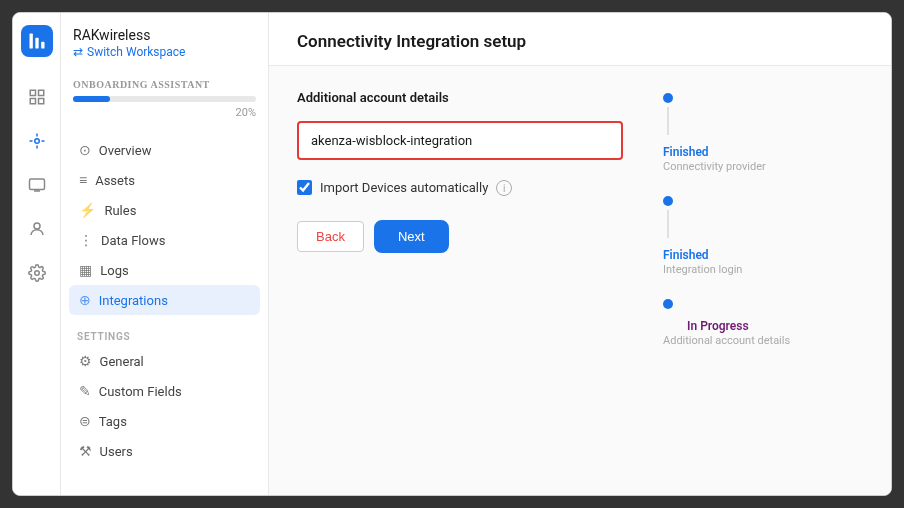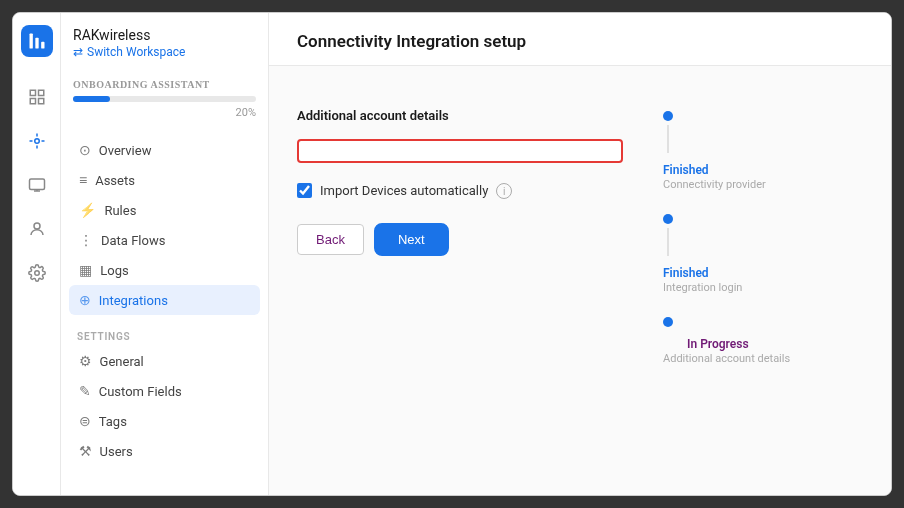--- a/index.html
+++ b/index.html
@@ -133,21 +133,20 @@
       background: #e8f0fe;
       color: #1a73e8;
     }
     .nav-icon { font-size: 14px; color: inherit; opacity: 0.7; }
     
     .main {
       flex: 1;
       display: flex;
       flex-direction: column;
       background: #fafafa;
-      gap: 18px;
     }
     .main-header {
       padding: 18px 28px 14px;
       border-bottom: 1px solid #e8e8e8;
       background: #fff;
     }
     .main-title {
       font-size: 17px;
       font-weight: 600;
       color: #1a1a1a;
@@ -216,21 +215,21 @@
       display: flex;
       align-items: center;
       gap: 10px;
     }
     .btn-back {
       padding: 7px 18px;
       border: 1px solid #ccc;
       background: #fff;
       border-radius: 4px;
       font-size: 13px;
-      color: #701a75;
+      color: #ef4444;
       cursor: pointer;
       text-align: right;
     }
     .btn-next {
       padding: 7px 22px;
       border: 2px solid #1a73e8;
       background: #1a73e8;
       border-radius: 8px;
       font-size: 13px;
       color: #fff;
@@ -399,20 +398,21 @@
     <div class="main-header">
       <div class="main-title">Connectivity Integration setup</div>
     </div>
 
     <div class="main-body">
 
       <div class="form-section">
         <div class="section-title">Additional account details</div>
 
         <div class="field-group">
+          <div class="field-value">akenza-wisblock-integration</div>
         </div>
 
         <div class="checkbox-row">
           <input type="checkbox" class="checkbox-input" checked="" style="">
           <span class="checkbox-label">Import Devices automatically</span>
           <span class="info-icon">i</span>
         </div>
 
         <div class="btn-row">
           <button class="btn-back">Back</button>

